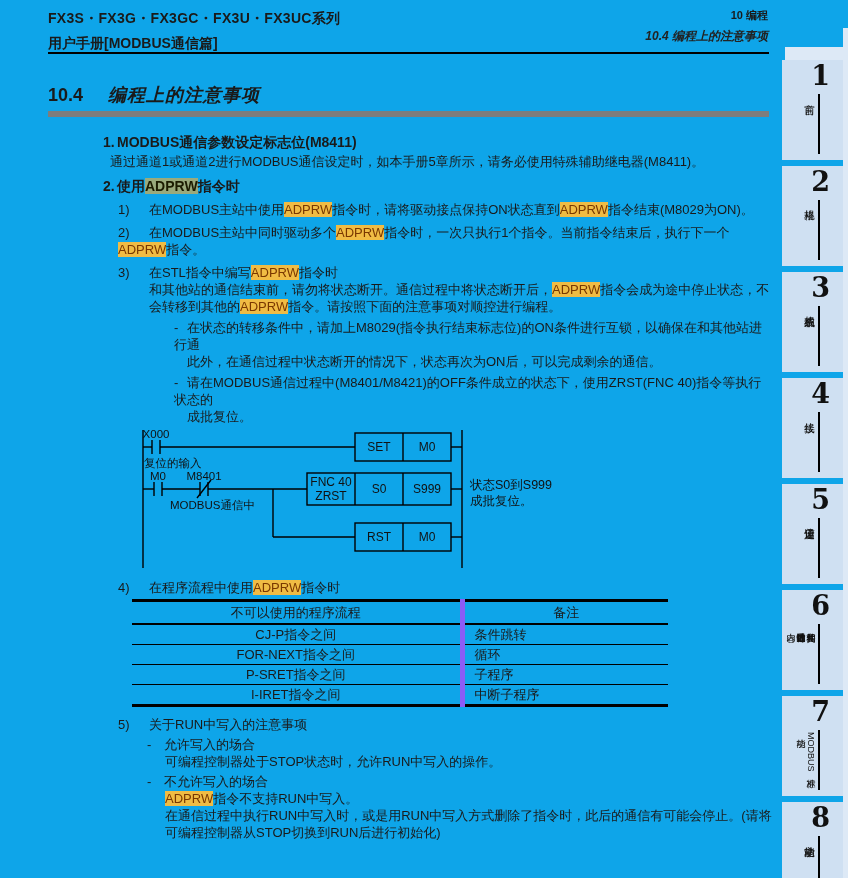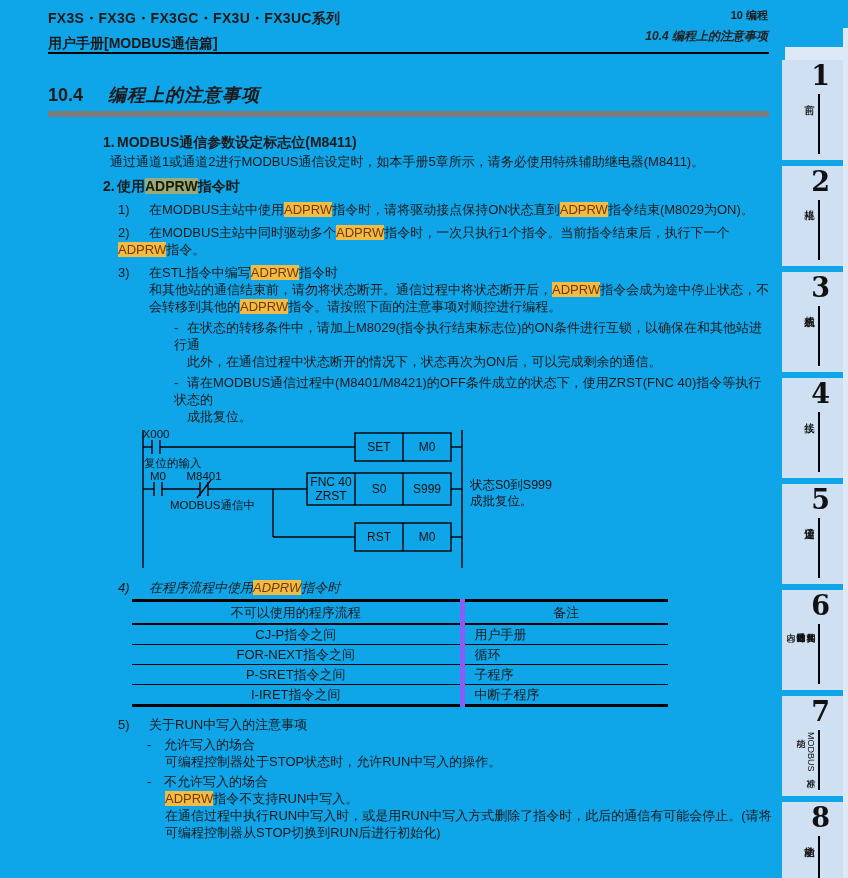--- a/index.html
+++ b/index.html
@@ -29,21 +29,21 @@
   .h2{padding-left:70px;margin-top:6px;}
   .h2 .num{display:inline-block;width:31px;}
   .body1{padding-left:62px;margin-top:2px;}
   .body2{padding-left:101px;}
   .body5{padding-left:117px;}
   .dash3{padding-left:126px;margin-top:4px;}
   .dash5{padding-left:99px;margin-top:3px;}
   .dash3 .dashmark{display:inline-block;width:13px;}
   .dash5 .dashmark{display:inline-block;width:17px;}
   .dash3 .cont{padding-left:13px;}
-  #flow2 .h2{margin-top:8px;font-style:italic;}
+  #flow2 .h2{margin-top:8px;}
   #flow3 .h2{margin-top:9px;}
 
   .hl-y{background:#f0bc44;color:#7a3800;}
   .hl-g{background:#9aaa7c;color:#1c1c00;}
 
   
   .ladder{display:block;margin:2px 0 0 78px;}
   .ladder line, .ladder rect{stroke:#000;stroke-width:1.4;fill:none;}
   .ladder text{fill:#111;font-family:"Liberation Sans","DejaVu Sans",sans-serif;}
   .lbl{font-size:11.5px;}
@@ -174,21 +174,21 @@
         </colgroup>
       <thead>
         <tr>
           <th>不可以使用的程序流程</th>
           <th class="c2">备注</th>
         </tr>
       </thead>
       <tbody id="table-body">
           <tr>
             <td>CJ-P指令之间</td>
-            <td class="c2">用户手册</td>
+            <td class="c2">条件跳转</td>
           </tr>
           <tr>
             <td>FOR-NEXT指令之间</td>
             <td class="c2">循环</td>
           </tr>
           <tr>
             <td>P-SRET指令之间</td>
             <td class="c2">子程序</td>
           </tr>
           <tr>

